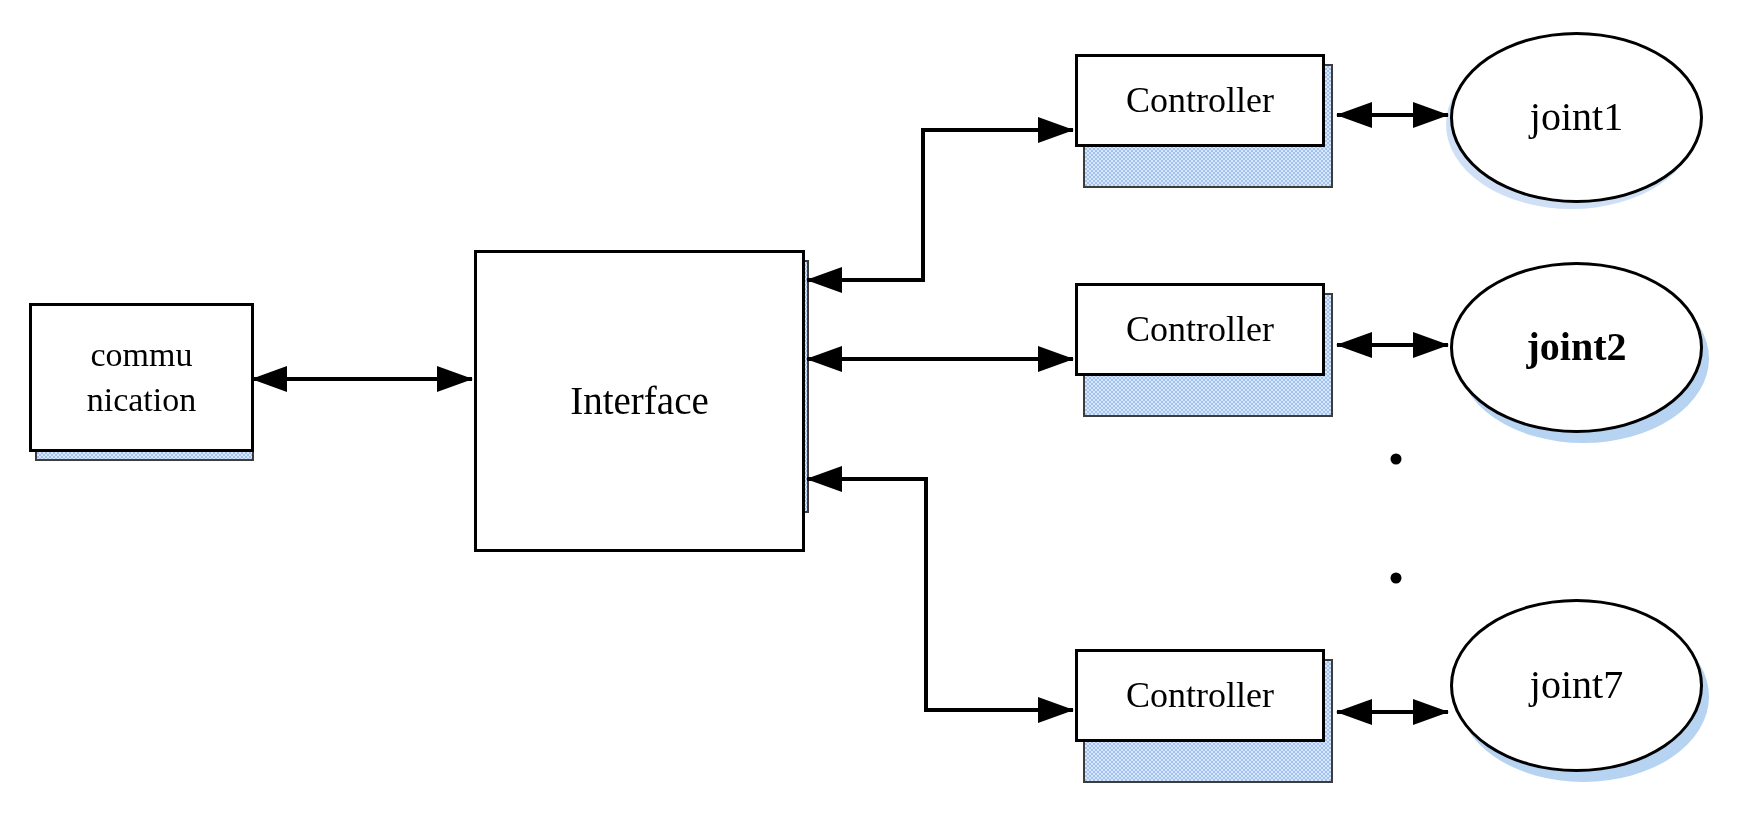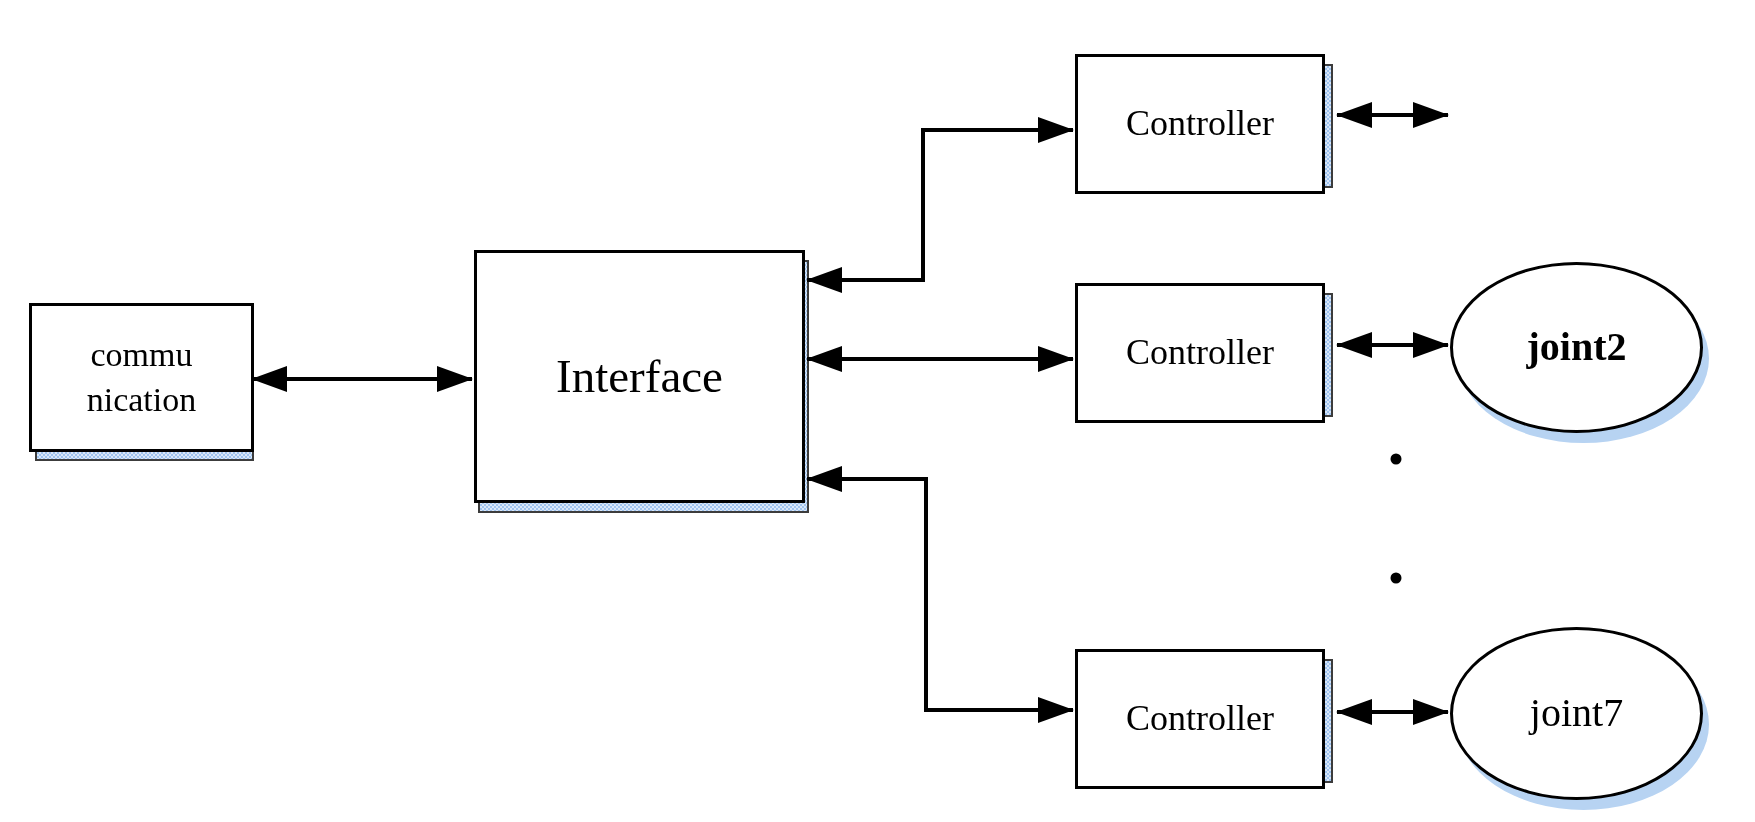--- a/index.html
+++ b/index.html
@@ -34,24 +34,24 @@
     background-color: #b5d1f0;
     background-image: repeating-conic-gradient(#9fc3ee 0% 25%, #d9e7f9 25% 50%);
     background-size: 4px 4px;
     border: 2px solid #3c3c3c;
     z-index: 1;
   }
 
   .box-communication { left: 29px;  top: 303px; width: 225px; height: 149px; font-size: 34px; }
   .sh-communication  { left: 35px;  top: 312px; width: 219px; height: 149px; }
 
-  .box-interface     { left: 474px; top: 250px; width: 331px; height: 253px; font-size: 47px; }
+  .box-interface     { left: 474px; top: 250px; width: 331px; height: 302px; font-size: 39px; }
   .sh-interface      { left: 478px; top: 260px; width: 331px; height: 253px; }
 
-  .box-controller    { left: 1075px; width: 250px; height: 140px; font-size: 36px; }
+  .box-controller    { left: 1075px; width: 250px; height: 93px; font-size: 36px; }
   .sh-controller     { left: 1083px; width: 250px; height: 124px; }
   .c1 { top: 54px; }  .sh-c1 { top: 64px; }
   .c2 { top: 283px; } .sh-c2 { top: 293px; }
   .c3 { top: 649px; } .sh-c3 { top: 659px; }
 
   
   .ellipse {
     position: absolute;
     box-sizing: border-box;
     left: 1450px;
@@ -61,21 +61,21 @@
     border: 3px solid #000000;
     border-radius: 50%;
     display: flex;
     align-items: center;
     justify-content: center;
     font-size: 40px;
     z-index: 2;
   }
   .j1 { top: 32px;  box-shadow: -5px 7px 0 -1px #cfe0f6; }
   .j2 { top: 262px; box-shadow: 7px 11px 0 -1px #b7d3f2; font-weight: bold; }
-  .j7 { top: 627px; height: 173px; box-shadow: 7px 11px 0 -1px #b7d3f2; }
+  .j7 { top: 599px; height: 173px; box-shadow: 7px 11px 0 -1px #b7d3f2; }
 
   
   .wires {
     position: absolute;
     left: 0; top: 0;
     width: 1755px;
     height: 822px;
     z-index: 3;
     pointer-events: none;
   }
@@ -105,20 +105,23 @@
   <div class="node box-controller c1">
     <span class="node-label">Controller</span>
   </div>
   <div class="node box-controller c2">
     <span class="node-label">Controller</span>
   </div>
   <div class="node box-controller c3">
     <span class="node-label">Controller</span>
   </div>
 
+  <div class="ellipse j1">
+    <span class="node-label">joint1</span>
+  </div>
   <div class="ellipse j2">
     <span class="node-label">joint2</span>
   </div>
   <div class="ellipse j7">
     <span class="node-label">joint7</span>
   </div>
 
   <svg class="wires" viewBox="0 0 1755 822" xmlns="http://www.w3.org/2000/svg">
     <defs>
       <marker id="ah-e" markerUnits="userSpaceOnUse" markerWidth="40" markerHeight="30" refX="37" refY="15" orient="auto">

